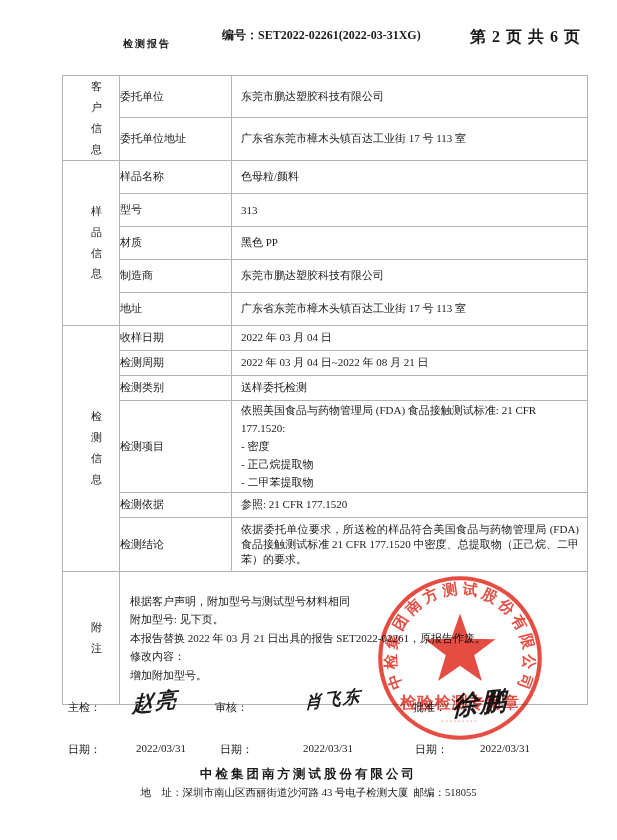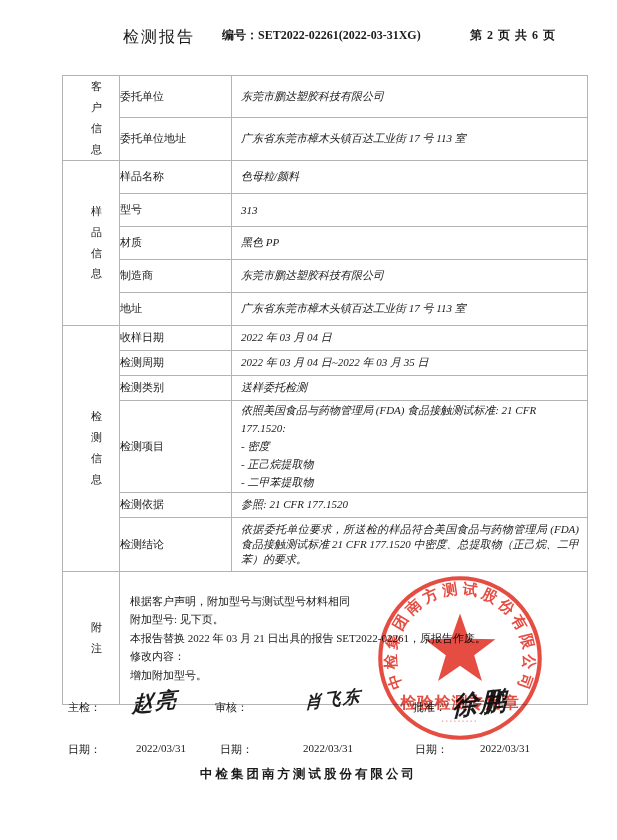--- a/index.html
+++ b/index.html
@@ -4,33 +4,33 @@
 <style>
   * { margin:0; padding:0; box-sizing:border-box; }
   html,body { background:#ffffff; }
   .page {
     position:relative; width:617px; height:840px; background:#fff;
     font-family:"Liberation Serif","DejaVu Serif",serif; color:#1a1a1a;
     overflow:hidden;
   }
   
   .logo { position:absolute; left:64px; top:12px; }
-  .doc-title { position:absolute; left:123px; top:27px; font-size:16px; font-weight:normal; letter-spacing:2px; }
+  .doc-title { position:absolute; left:123px; top:37px; font-size:10px; font-weight:bold; letter-spacing:2px; }
   .report-no { position:absolute; left:222px; top:27px; font-size:12px; font-weight:bold; }
-  .page-info { position:absolute; left:470px; top:27px; font-size:12px; font-weight:bold; letter-spacing:1px; }
+  .page-info { position:absolute; left:470px; top:27px; font-size:16px; font-weight:bold; letter-spacing:1px; }
 
   
   table.report { position:absolute; left:62px; top:75px; width:497px; border-collapse:collapse; table-layout:fixed; }
   table.report td { border:1px solid #b3b3b3; font-size:11px; vertical-align:middle; }
   td.section {
     width:48px; text-align:center; padding:0 28px; line-height:1.9;
     word-break:break-all; letter-spacing:1px;
   }
   td.flabel { width:112px; padding-left:0; }
-  td.fvalue { width:356px; padding-left:9px; padding-right:8px;font-style:italic; }
+  td.fvalue { width:356px; padding-left:9px; padding-right:8px; }
   tr.h33 { height:33px; }
   tr.h25 { height:25px; }
   tr.htest-items { height:92px; }
   tr.hconc { height:46px; }
   tr.hnotes { height:100px; }
   .mline { line-height:18px; }
   .conc { line-height:15px; text-align:justify; padding:4px 24px 4px 9px; }
   td.notes-cell { padding:20px 10px; vertical-align:middle; }
   td.notes-cell div { line-height:18.5px; }
 
@@ -98,21 +98,21 @@
       <td class="fvalue">广东省东莞市樟木头镇百达工业街 17 号 113 室</td>
     </tr>
 
     <tr class="h25">
       <td class="section" rowspan="6">检测信息</td>
       <td class="flabel">收样日期</td>
       <td class="fvalue">2022 年 03 月 04 日</td>
     </tr>
     <tr class="h25">
       <td class="flabel">检测周期</td>
-      <td class="fvalue">2022 年 03 月 04 日~2022 年 03 月 35 日</td>
+      <td class="fvalue">2022 年 03 月 04 日~2022 年 08 月 21 日</td>
     </tr>
     <tr class="h25">
       <td class="flabel">检测类别</td>
       <td class="fvalue">送样委托检测</td>
     </tr>
     <tr class="htest-items">
       <td class="flabel">检测项目</td>
       <td class="fvalue">
         <div class="mline">依照美国食品与药物管理局 (FDA) 食品接触测试标准: 21 CFR 177.1520:</div>
         <div class="mline">- 密度</div>
@@ -165,14 +165,17 @@
       <text fill="#e23327" font-size="14.5" font-weight="bold" font-family="Liberation Serif, serif">
         <textPath href="#sealArc" startOffset="50%" text-anchor="middle" textLength="252">中检集团南方测试股份有限公司</textPath>
       </text>
       <polygon points="85,42 93.5,66.3 119.2,66.9 98.7,82.4 106.2,107.1 85,92.4 63.8,107.1 71.3,82.4 50.8,66.9 76.5,66.3" fill="#e23327"></polygon>
       <text x="85" y="133" text-anchor="middle" fill="#e23327" font-size="15.5" font-weight="bold" font-family="Liberation Serif, serif" letter-spacing="1">检验检测专用章</text>
       <text x="85" y="148" text-anchor="middle" fill="#e23327" font-size="5.5" font-family="Liberation Serif, serif" letter-spacing="2">◦◦◦◦◦◦◦◦◦</text>
     </svg>
   </div>
 
   <div class="footer footer-company">中检集团南方测试股份有限公司</div>
+  <div class="footer footer-address">
+    <span>地　址：</span><span>深圳市南山区西丽街道沙河路 43 号电子检测大厦</span>&nbsp;&nbsp;<span>邮编：</span><span>518055</span>
+  </div>
 
 </div>
 
 </body></html>

